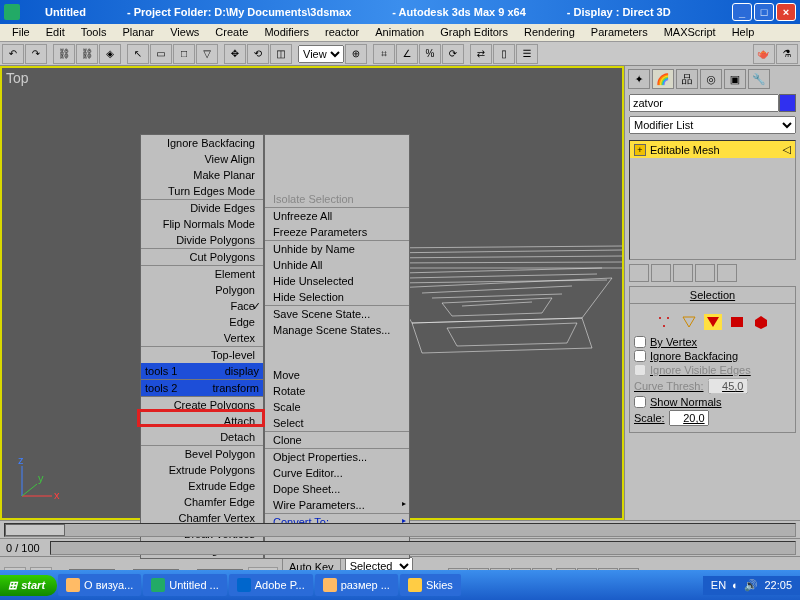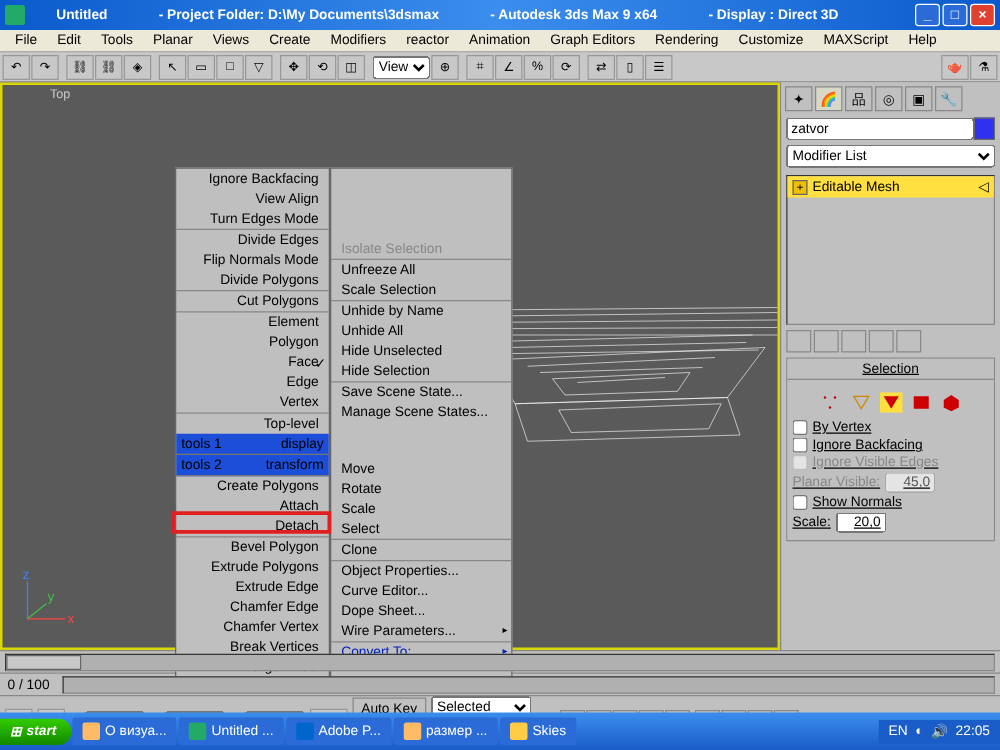--- a/index.html
+++ b/index.html
@@ -14,21 +14,21 @@
 .win-max { background: #2a6bd8; }
 .win-close { background: #e04030; }
 .menubar { background: #ece9d8; height: 18px; display: flex; padding: 0 4px; border-bottom: 1px solid #999; }
 .menubar-item { padding: 2px 8px; cursor: default; }
 .toolbar { background: #c8c8c8; height: 24px; display: flex; align-items: center; padding: 2px; gap: 1px; border-bottom: 1px solid #888; }
 .tbtn { width: 22px; height: 20px; background: #c8c8c8; border: 1px solid #999; display: flex; align-items: center; justify-content: center; font-size: 10px; }
 .tbtn-sep { width: 4px; }
 .toolbar select { height: 18px; font-size: 11px; }
 .workspace { display: flex; height: 454px; }
 .viewport-area { flex: 1; background: #5a5a5a; position: relative; border: 2px solid #d8d800; }
-.vp-label { position: absolute; top: 2px; left: 4px; color: #ccc; font-size: 10px; margin-left: 34px; }
+.vp-label { position: absolute; top: 2px; left: 4px; color: #ccc; font-size: 14px; }
 .wireframe { position: absolute; right: 0; top: 160px; width: 240px; height: 180px; }
 .wireframe svg { width: 100%; height: 100%; }
 .axis-gizmo { position: absolute; bottom: 10px; left: 10px; }
 .quad-menu { position: absolute; top: 66px; left: 138px; display: flex; flex-direction: column; }
 .quad-row { display: flex; }
 .quad-panel { background: #bfbfbf; border: 1px solid #666; min-width: 124px; }
 .quad-panel.right { min-width: 146px; }
 .quad-title { background: #1d4ed8; padding: 2px 4px; font-size: 10px; display: flex; justify-content: space-between; border-bottom: 1px solid #777; }
 .quad-item { padding: 2px 8px 2px 4px; text-align: right; white-space: nowrap; border-bottom: 0px solid #aaa; cursor: default; position: relative; }
 .quad-panel.right .quad-item { text-align: left; padding-left: 8px; }
@@ -63,21 +63,21 @@
 .timeline { height: 18px; display: flex; align-items: center; border-top: 1px solid #888; }
 .timeline-track { flex: 1; height: 14px; background: #b0b0b0; border: 1px inset #888; margin: 0 4px; position: relative; }
 .timeline-thumb { position: absolute; left: 0; top: 0; width: 60px; height: 12px; background: #c8c8c8; border: 1px solid #666; }
 .timeline-label { padding: 0 6px; }
 .status-row { height: 40px; display: flex; align-items: center; padding: 2px 4px; gap: 4px; border-top: 1px solid #888; }
 .coord { display: flex; align-items: center; gap: 2px; }
 .coord input { width: 48px; height: 16px; }
 .play-btns { display: flex; gap: 1px; }
 .play-btn { width: 20px; height: 18px; border: 1px solid #888; background: #c0c0c0; display: flex; align-items: center; justify-content: center; }
 .autokey-btn { padding: 2px 6px; border: 1px solid #888; background: #c0c0c0; }
-.sel-combo { height: 18px; width: 80px; }
+.sel-combo { height: 18px; width: 68px; }
 .taskbar { position: absolute; bottom: 0; left: 0; right: 0; height: 30px; background: linear-gradient(to bottom, #3b8eed, #1a5cc8); display: flex; align-items: center; }
 .start-btn { background: linear-gradient(to bottom, #3c0, #180); color: white; font-weight: bold; font-style: italic; padding: 4px 12px 4px 8px; border-radius: 0 10px 10px 0; display: flex; align-items: center; gap: 4px; }
 .task-item { background: #2a6bd8; color: white; padding: 3px 8px; margin: 0 1px; border-radius: 2px; display: flex; align-items: center; gap: 4px; max-width: 90px; overflow: hidden; white-space: nowrap; height: 22px; }
 .task-item .ti-icon { width: 14px; height: 14px; background: #fb6; border-radius: 2px; flex-shrink: 0; }
 .systray { margin-left: auto; background: #1a5cc8; padding: 3px 8px; color: white; display: flex; align-items: center; gap: 6px; }
 </style>
 </head>
 <body>
 
 <div class="titlebar">
@@ -100,21 +100,21 @@
   <div class="menubar-item">Edit</div>
   <div class="menubar-item">Tools</div>
   <div class="menubar-item">Planar</div>
   <div class="menubar-item">Views</div>
   <div class="menubar-item">Create</div>
   <div class="menubar-item">Modifiers</div>
   <div class="menubar-item">reactor</div>
   <div class="menubar-item">Animation</div>
   <div class="menubar-item">Graph Editors</div>
   <div class="menubar-item">Rendering</div>
-  <div class="menubar-item">Customize</div>
+  <div class="menubar-item">Parameters</div>
   <div class="menubar-item">MAXScript</div>
   <div class="menubar-item">Help</div>
 </div>
 
 <div class="toolbar">
   <div class="tbtn">↶</div>
   <div class="tbtn">↷</div>
   <div class="tbtn-sep"></div>
   <div class="tbtn">⛓</div>
   <div class="tbtn">⛓</div>
@@ -169,20 +169,21 @@
             <text x="26" y="26" fill="#40c040">y</text>
       </g>
         </svg>
     </div>
 
     <div class="quad-menu">
       <div class="quad-row">
         <div class="quad-panel" style="position:relative">
           <div class="quad-item">Ignore Backfacing</div>
           <div class="quad-item">View Align</div>
+          <div class="quad-item">Make Planar</div>
           <div class="quad-item">Turn Edges Mode</div>
           <div class="quad-item sep">Divide Edges</div>
           <div class="quad-item">Flip Normals Mode</div>
           <div class="quad-item">Divide Polygons</div>
           <div class="quad-item sep">Cut Polygons</div>
           <div class="quad-item sep">Element</div>
           <div class="quad-item">Polygon</div>
           <div class="quad-item check">Face</div>
           <div class="quad-item">Edge</div>
           <div class="quad-item">Vertex</div>
@@ -204,21 +205,21 @@
           <div class="quad-item">Chamfer Edge</div>
           <div class="quad-item">Chamfer Vertex</div>
           <div class="quad-item">Break Vertices</div>
           <div class="quad-item">Target Weld</div>
           <div class="quad-highlight"></div>
         </div>
         <div class="quad-panel right">
           <div style="height:56px"></div>
           <div class="quad-item" style="color:#888">Isolate Selection</div>
           <div class="quad-item sep">Unfreeze All</div>
-          <div class="quad-item">Scale Selection</div>
+          <div class="quad-item">Freeze Parameters</div>
           <div class="quad-item sep">Unhide by Name</div>
           <div class="quad-item">Unhide All</div>
           <div class="quad-item">Hide Unselected</div>
           <div class="quad-item">Hide Selection</div>
           <div class="quad-item sep">Save Scene State...</div>
           <div class="quad-item">Manage Scene States...</div>
           <div style="height:29px"></div>
           <div class="quad-item">Move</div>
           <div class="quad-item">Rotate</div>
           <div class="quad-item">Scale</div>
@@ -292,21 +293,21 @@
           </div>
         <div class="chk-row">
             <input type="checkbox" style="">
             <span>Ignore Backfacing</span>
           </div>
         <div class="chk-row">
             <input type="checkbox" disabled="" style="">
             <span style="color:#888">Ignore Visible Edges</span>
           </div>
         <div class="num-row">
-            <span style="color:#888">Planar Visible:</span>
+            <span style="color:#888">Curve Thresh:</span>
             <input disabled="" value="45,0" style="">
           </div>
         <div class="chk-row">
             <input type="checkbox" style="">
             <span>Show Normals</span>
           </div>
         <div class="num-row">
             <span>Scale:</span>
             <input value="20,0" style="">
           </div>

